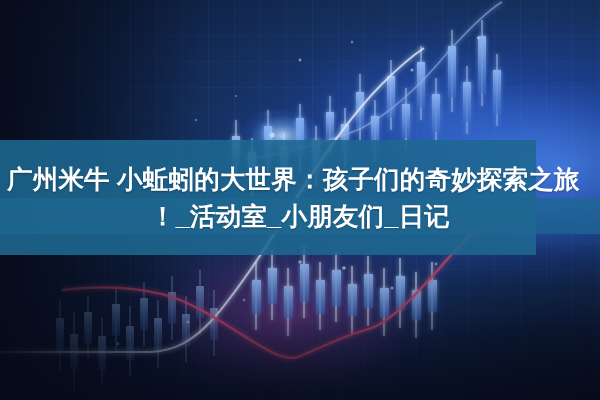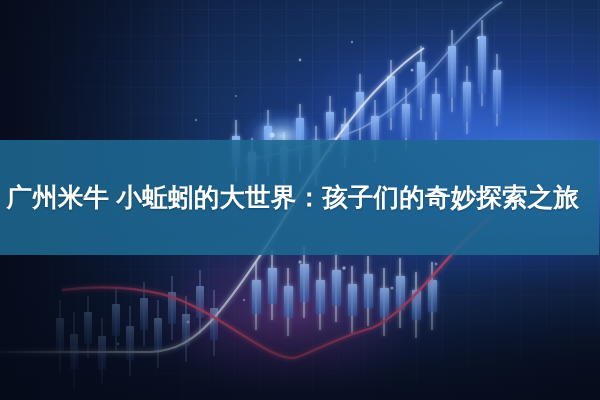--- a/index.html
+++ b/index.html
@@ -78,26 +78,25 @@
     width: 600px;
     height: 400px;
     pointer-events: none;
   }
 
   
   #caption-band {
     position: absolute;
     left: 0;
     top: 140px;
-    width: 599px;
+    width: 536px;
     height: 115px;
     background: rgba(30,104,145,0.88);
     display: flex;
     flex-direction: column;
-    align-items: center;
     justify-content: center;
   }
   #caption-band .band-row-2 {
     background: rgba(30,104,145,0.72);
   }
 
   .caption-line {
     color: #ffffff;
     font-size: 25.5px;
     font-weight: bold;
@@ -284,15 +283,16 @@
       <circle cx="436" cy="264" r="1.4" opacity="0.50"></circle>
     </g>
   </svg>
 
   <div class="layer bg-glow-blue"></div>
   <div class="layer bg-hotspot"></div>
   <div class="layer bg-vignette"></div>
 
   <div id="caption-band">
     <div class="caption-line" id="caption-line-1">广州米牛 小蚯蚓的大世界：孩子们的奇妙探索之旅</div>
+    <div class="caption-line band-row-2" id="caption-line-2">！_活动室_小朋友们_日记</div>
   </div>
 
 </div>
 
 </body></html>

